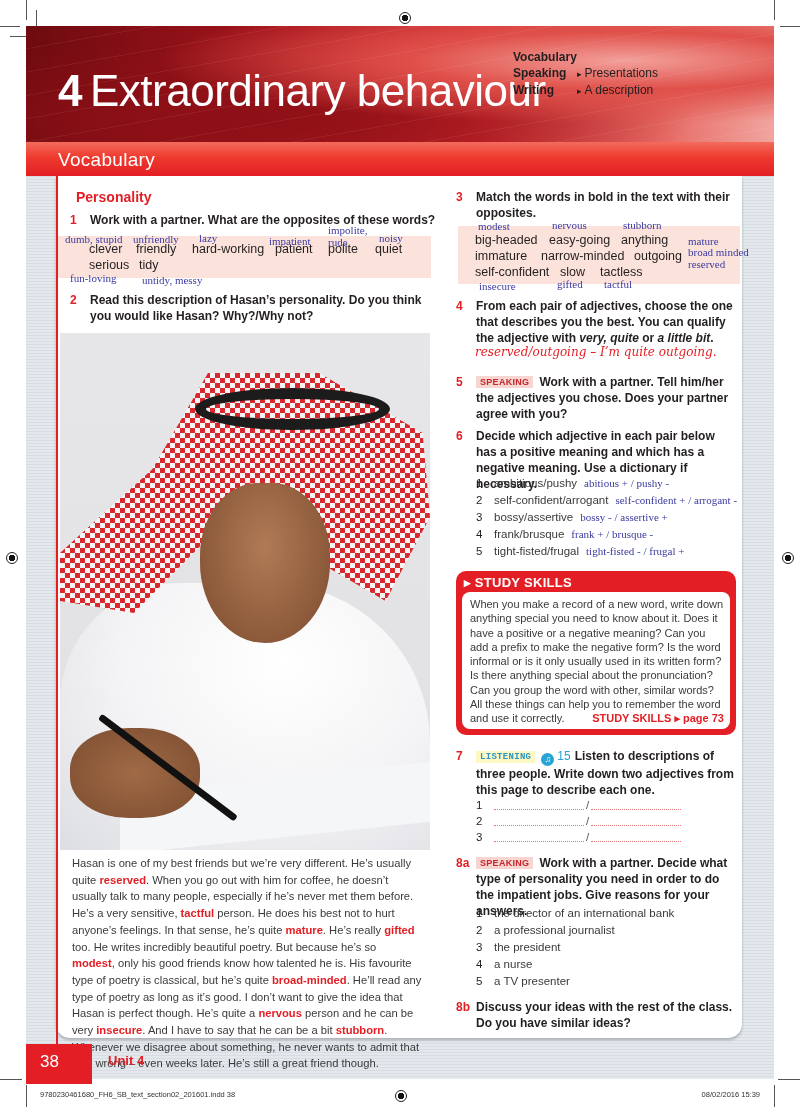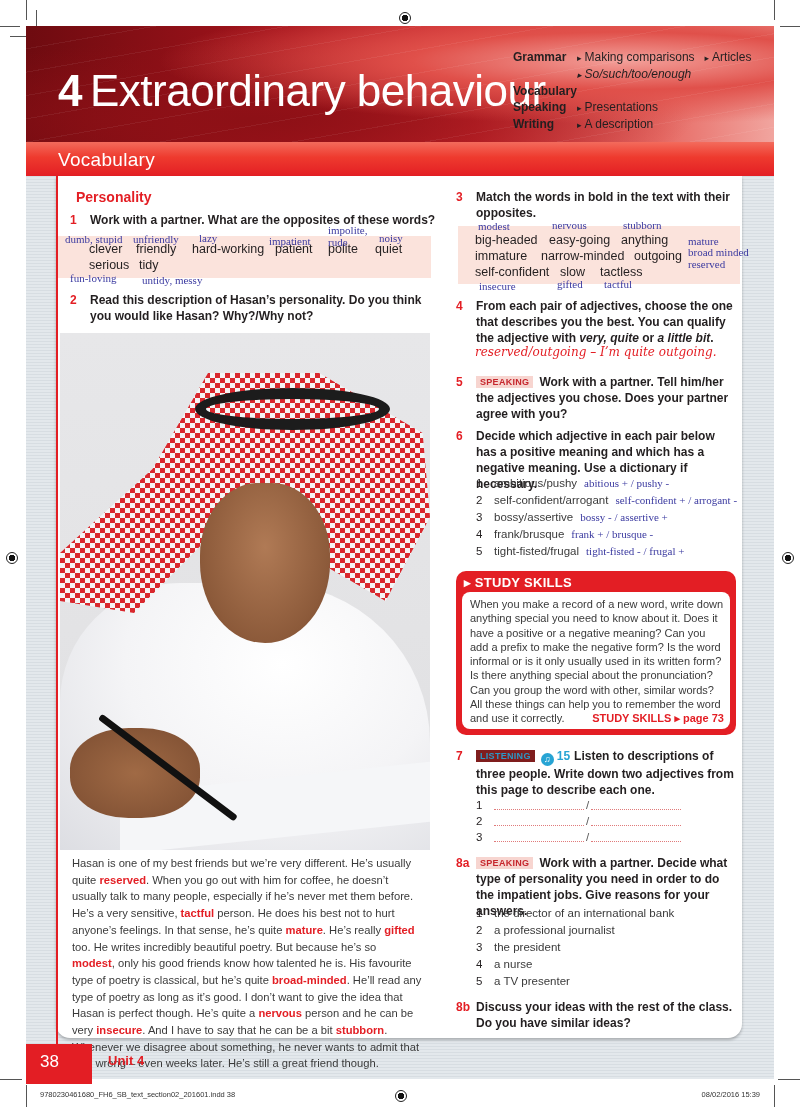--- a/index.html
+++ b/index.html
@@ -74,23 +74,23 @@
     transform: rotate(37deg); transform-origin: left center; border-radius: 3px; }
 
   
   .reading { position: absolute; left: 72px; top: 855px; width: 350px; font-size: 11.2px; line-height: 16.7px; color: #3a3a3a; }
   .reading b { color: #e31e24; }
 
   
   .hand-red { position: absolute; font-family: "DejaVu Serif", serif; font-style: italic; color: #e31e24; font-size: 12px; }
   .tag { display: inline-block; font-size: 9px; font-weight: bold; padding: 0 4px; line-height: 12px; margin-right: 6px; letter-spacing: 0.3px; vertical-align: 1px; }
   .tag-speak { background: #f7d5d0; color: #c6262d; }
-  .tag-listen { background: #7f1d1d; color: #2b97c6; }
+  .tag-listen { background: #fef9c3; color: #2b97c6; font-family: Liberation Mono, monospace; }
   .audio-icon { display: inline-block; width: 13px; height: 13px; border-radius: 50%; background: #27a4d4; color: #fff; font-size: 9px; line-height: 13px; text-align: center; vertical-align: -2px; margin-right: 3px; }
-  .track { color: #27a4d4; font-weight: bold; margin-right: 4px; }
+  .track { color: #27a4d4; font-weight: normal; margin-right: 4px; }
 
   .list { position: absolute; font-size: 11.5px; color: #3a3a3a; }
   .list-row { display: flex; height: 17px; align-items: center; white-space: nowrap; }
   .list-row .n { width: 18px; color: #231f20; }
   .list-row .hw { font-family: "Liberation Serif", serif; font-size: 11px; color: #3b3aa0; margin-left: 7px; }
 
   .study { position: absolute; left: 456px; top: 571px; width: 280px; height: 164px; background: #e31e24; border-radius: 10px; }
   .study-title { position: absolute; left: 8px; top: 4px; color: #fff; font-weight: bold; font-size: 13px; letter-spacing: 0.3px; }
   .study-body { position: absolute; left: 6px; top: 21px; width: 268px; height: 137px; background: #fff; border-radius: 8px;
     padding: 5px 6px 0 8px; font-size: 11px; line-height: 14.3px; color: #3a3a3a; }
@@ -126,28 +126,20 @@
 <div class="page-bg"></div>
 
 <div class="banner">
   <div class="banner-lines"></div>
 </div>
 <div class="unit-title">
   <span class="num">4</span><span class="name">Extraordinary behaviour</span>
 </div>
 
 <div class="overview">
-  <div class="ov-row">
-    <div class="ov-label">Grammar</div>
-    <div class="ov-items">
-      <span class="ov-item">Making comparisons</span>
-      <span class="ov-item">Articles</span>
-      <span class="ov-item italic" style="flex-basis: 100%;">So/such/too/enough</span>
-    </div>
-  </div>
   <div class="ov-row">
     <div class="ov-label">Vocabulary</div>
   </div>
   <div class="ov-row">
     <div class="ov-label">Speaking</div>
     <div class="ov-items">
         <span class="ov-item">Presentations</span>
       </div>
   </div>
   <div class="ov-row">

